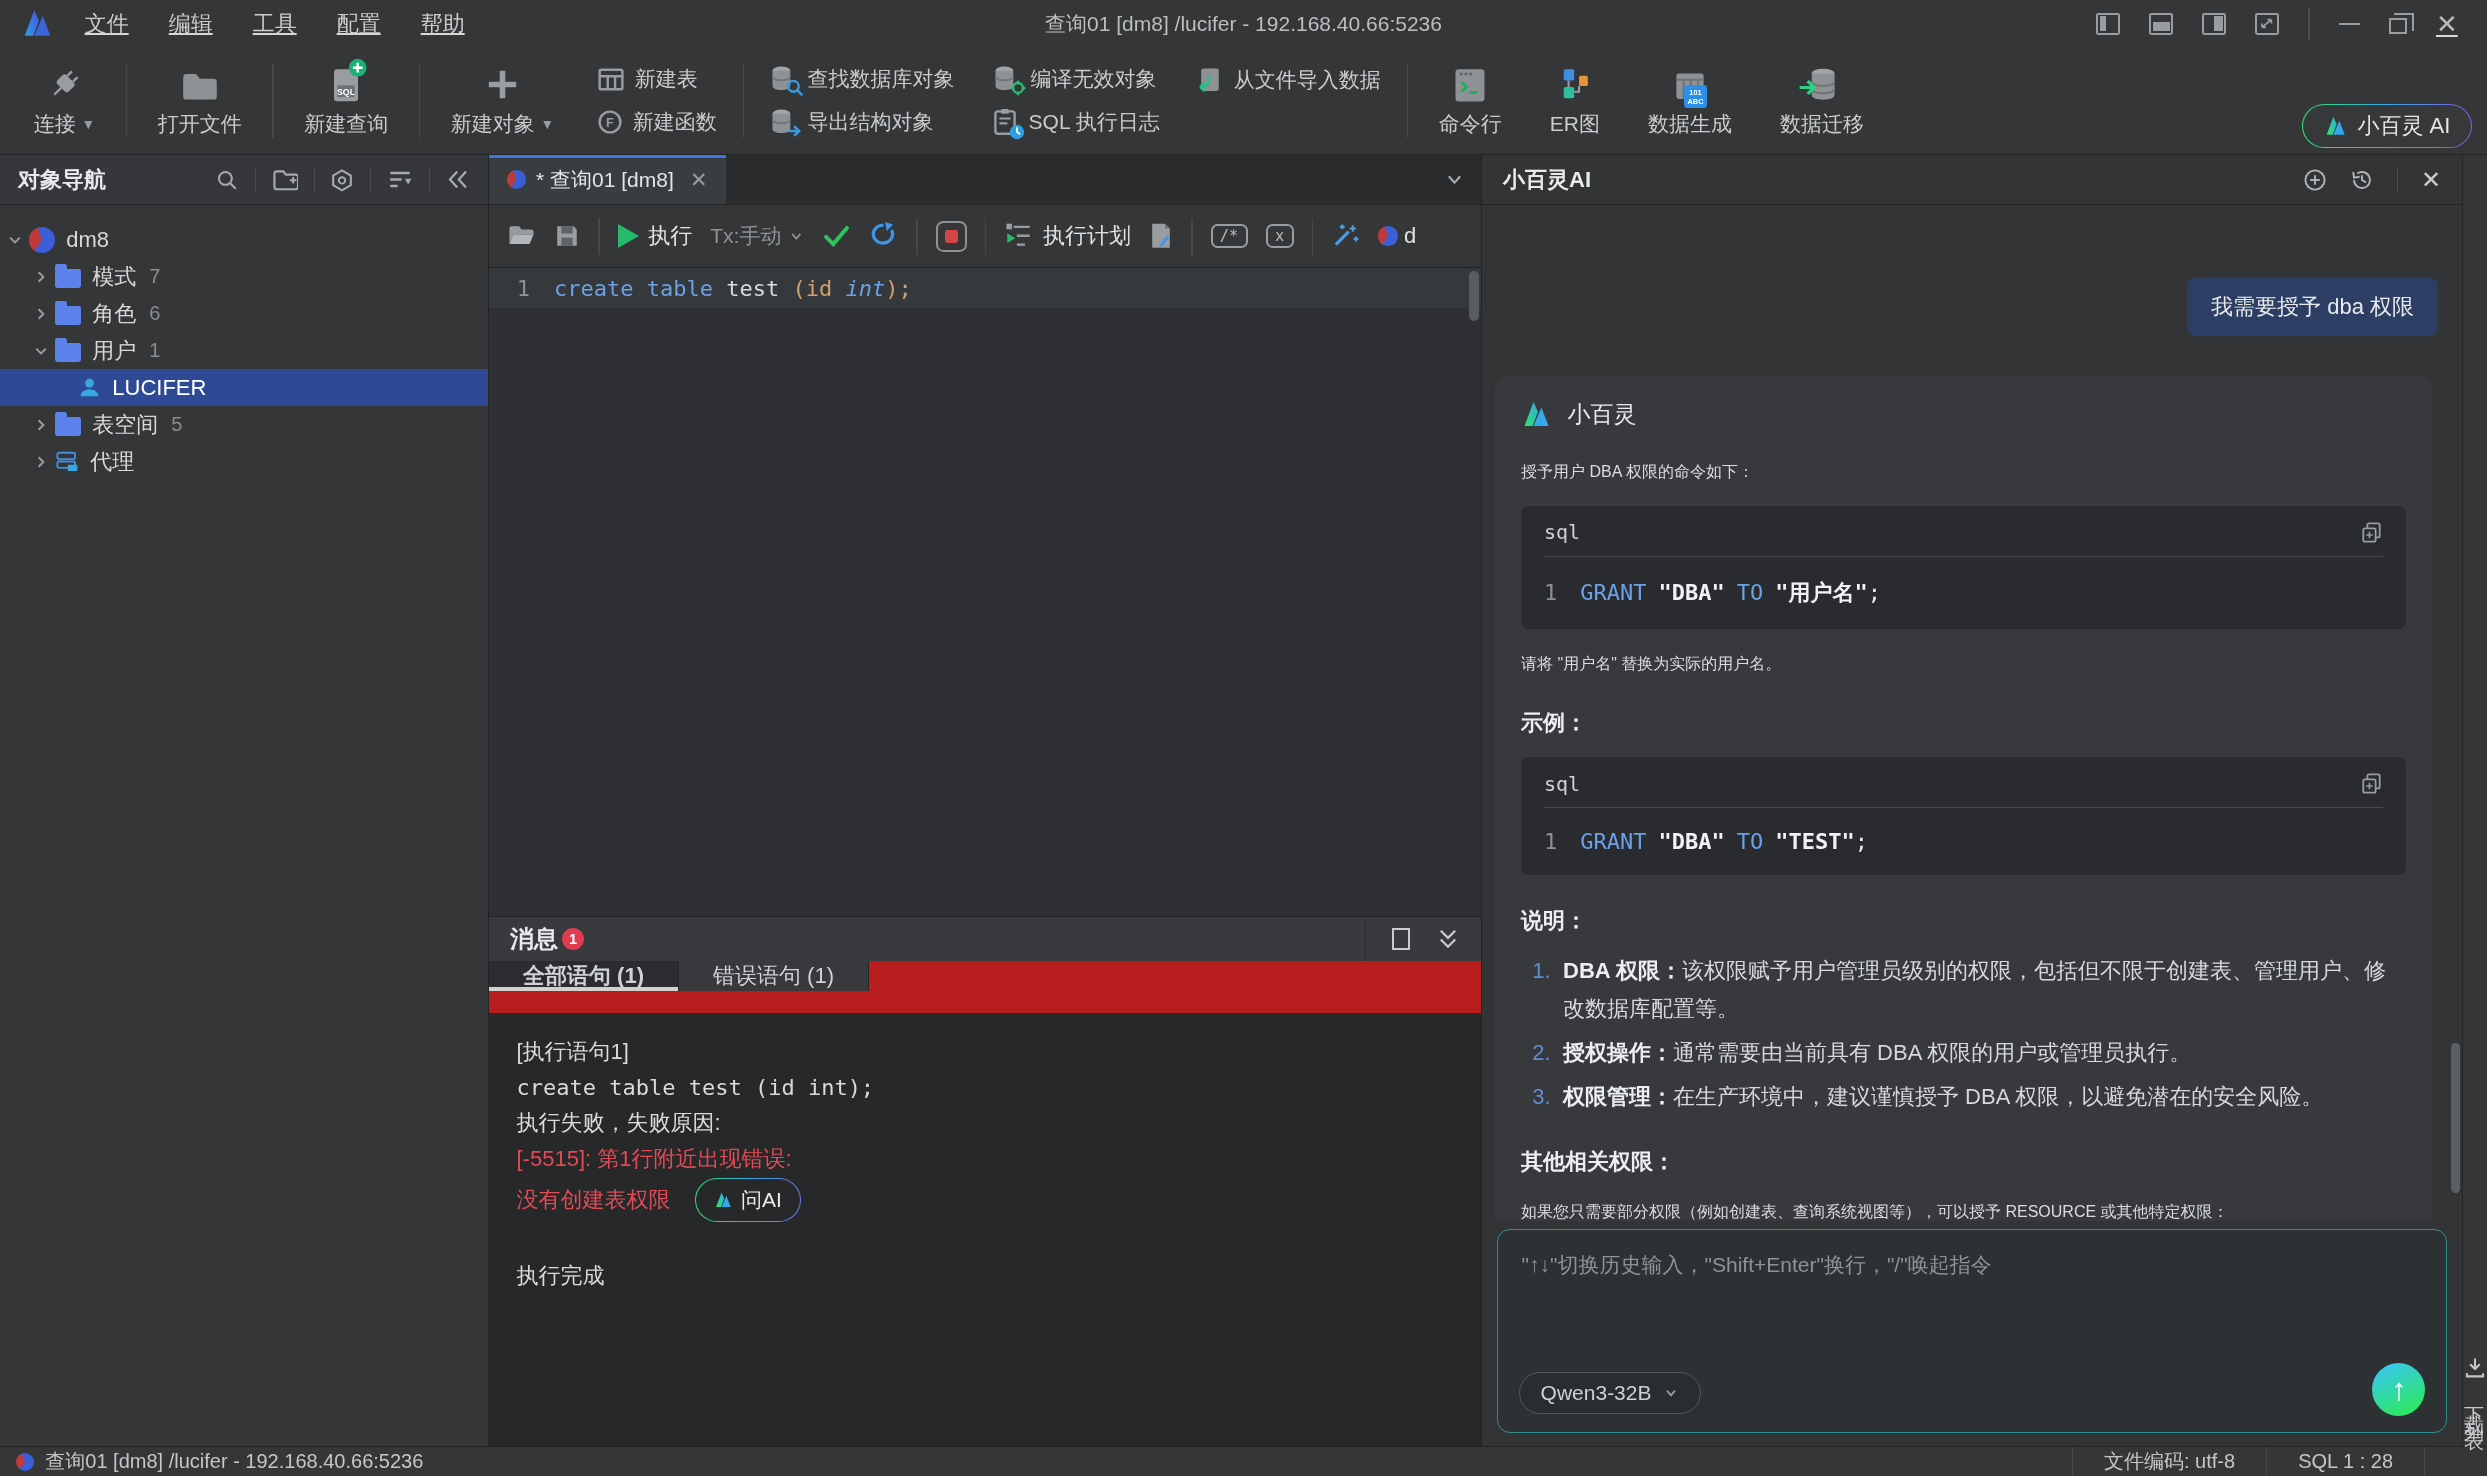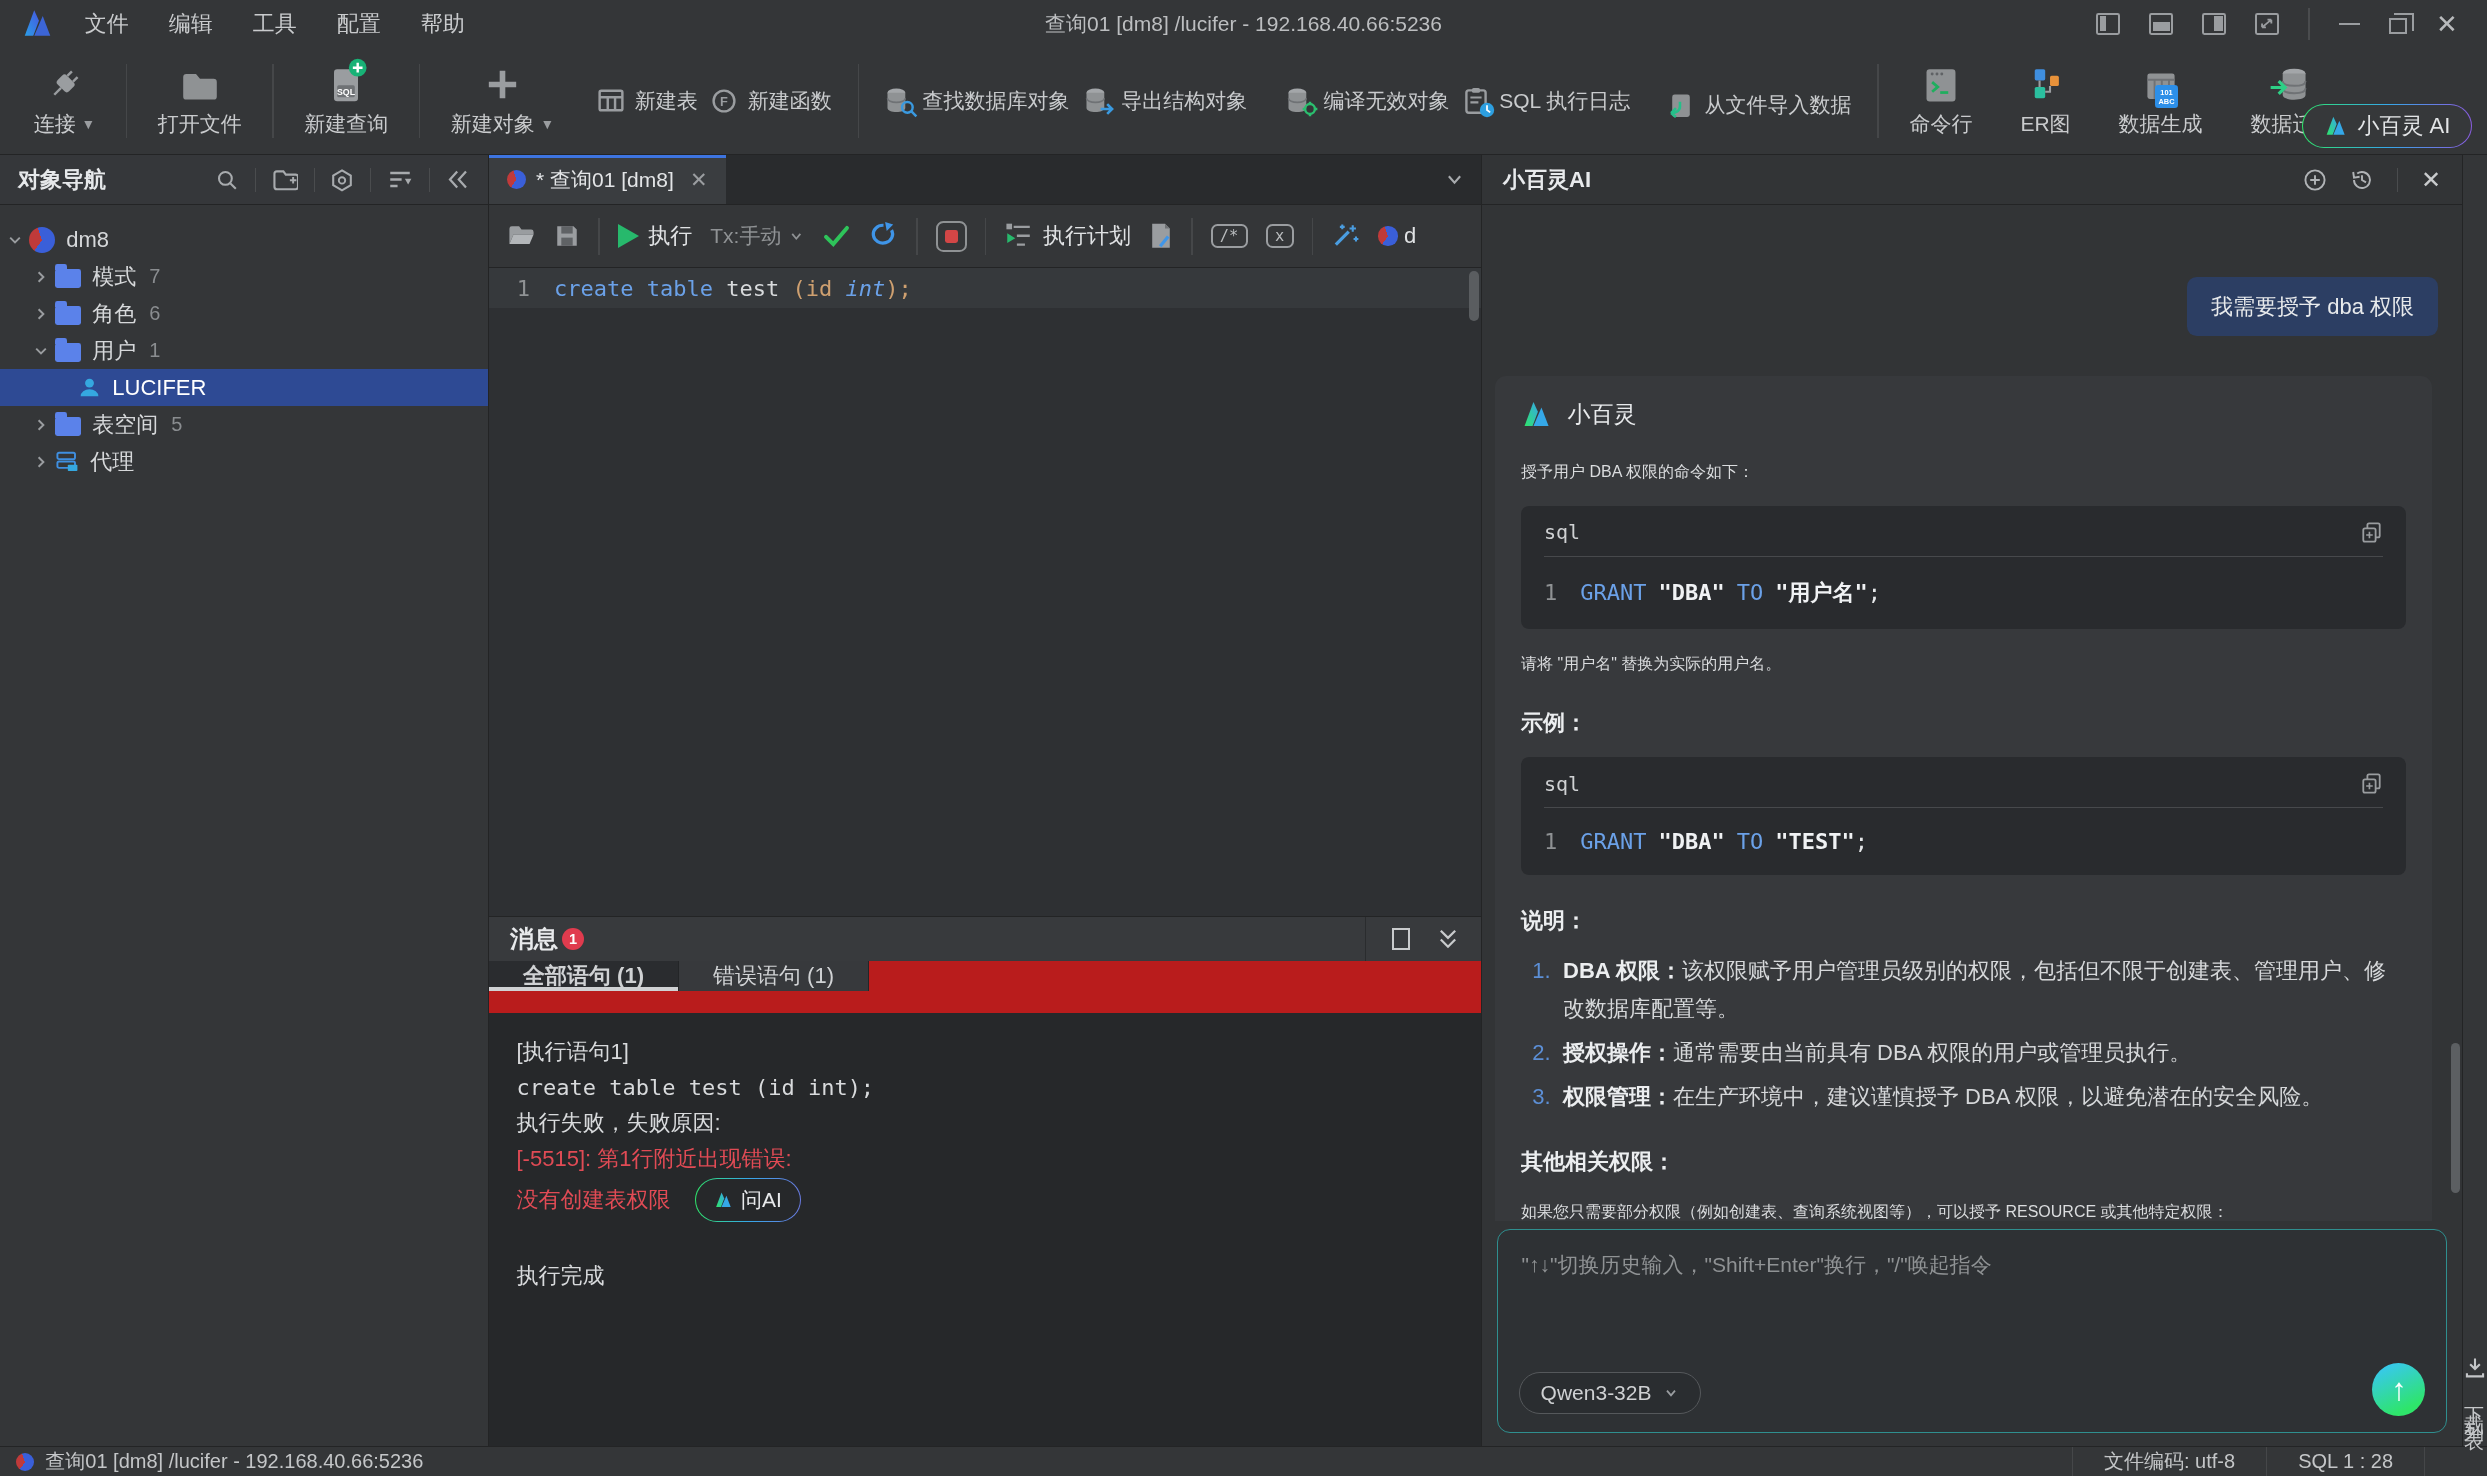--- a/index.html
+++ b/index.html
@@ -7,21 +7,21 @@
   body {
     width:2487px; height:1477px; overflow:hidden; position:relative;
     background:#343638; color:#d6d8da;
     font-family:"Liberation Sans","DejaVu Sans",sans-serif; font-size:22px;
   }
   .svgi { display:block; }
   .ico-wrap { position:relative; display:inline-flex; }
   .accent { position:absolute; right:-7.3px; bottom:-4px; }
 
   
-  .titlebar { height:47px; display:flex; align-items:center; padding:0 11.3px; position:relative; }
+  .titlebar { height:47px; display:flex; align-items:center; padding:0 11.3px; position:relative;text-decoration:underline; }
   .app-logo { width:34px; height:31px; margin:0 9.7px; }
   .menus { display:flex; }
   .menu-item { padding:0 20px; font-size:22px; color:#c9cbcd; line-height:47px; cursor:default; }
   .tb-title { position:absolute; left:50%; transform:translateX(-50%); font-size:21px; color:#bcbec0; }
   .win-group { margin-left:auto; display:flex; align-items:center; gap:29px; padding-right:18px; color:#9a9da0; }
   .layout-ico { width:24px; height:22px; border:2.4px solid #9a9da0; border-radius:2.4px; position:relative; }
   .li1::after { content:''; position:absolute; left:1.6px; top:1.6px; bottom:1.6px; width:6.5px; background:#9a9da0; }
   .li2::after { content:''; position:absolute; left:1.6px; right:1.6px; bottom:1.6px; height:9px; background:#9a9da0; }
   .li3::after { content:''; position:absolute; right:1.6px; top:1.6px; bottom:1.6px; width:9px; background:#9a9da0; }
   .win-sep { width:1.6px; height:32px; background:#4a4c4e; }
@@ -29,21 +29,21 @@
   .restore-ico { width:18px; height:16px; border:2.4px solid #9a9da0; position:relative; margin-top:4.9px; }
   .restore-ico::before { content:''; position:absolute; left:3.2px; top:-7.3px; width:18px; height:16px; border:2.4px solid #9a9da0; border-bottom:none; border-left:none; }
   .close-ico { font-size:26px; color:#b8babc; line-height:1; }
 
   
   .toolbar { height:107px; display:flex; align-items:center; padding:0 9.7px; position:relative; }
   .tb-btn { display:flex; flex-direction:column; align-items:center; justify-content:center; gap:7.3px; padding:0 24px; font-size:21px; color:#c9cbcd; cursor:default; }
   .tb-btn .lbl { display:flex; align-items:center; gap:5.7px; white-space:nowrap; }
   .caret { font-size:13.8px; color:#9a9da0; }
   .tb-sep { width:1.6px; height:74px; background:#454749; margin:0 6.5px; flex-shrink:0; }
-  .tb-stack { display:flex; flex-direction:row; justify-content:center; gap:14.6px; padding:0 19.4px; height:89px; }
+  .tb-stack { display:flex; flex-direction:column; justify-content:center; gap:14.6px; padding:0 19.4px; height:89px; }
   .tb-stack.single { justify-content:flex-start; padding-top:9.7px; }
   .tb-row { display:flex; align-items:center; gap:11.3px; font-size:21px; color:#c9cbcd; white-space:nowrap; cursor:default; }
   .big-ico { height:40px; display:flex; align-items:flex-end; }
   .ai-pill { position:absolute; right:14.6px; bottom:6.5px; height:44px; display:flex; align-items:center; gap:9.7px; padding:0 21px; border-radius:809px; border:1.6px solid transparent; background:linear-gradient(#36383a,#36383a) padding-box, linear-gradient(90deg,#2ee56a,#35a8e8,#8a5ce0) border-box; font-size:22px; color:#e3e5e7; cursor:default; }
 
   
   .main { display:flex; height:1292px; border-top:0.8px solid #232425; }
 
   
   .sidebar { width:489px; display:flex; flex-direction:column; border-right:0.8px solid #232425; }

